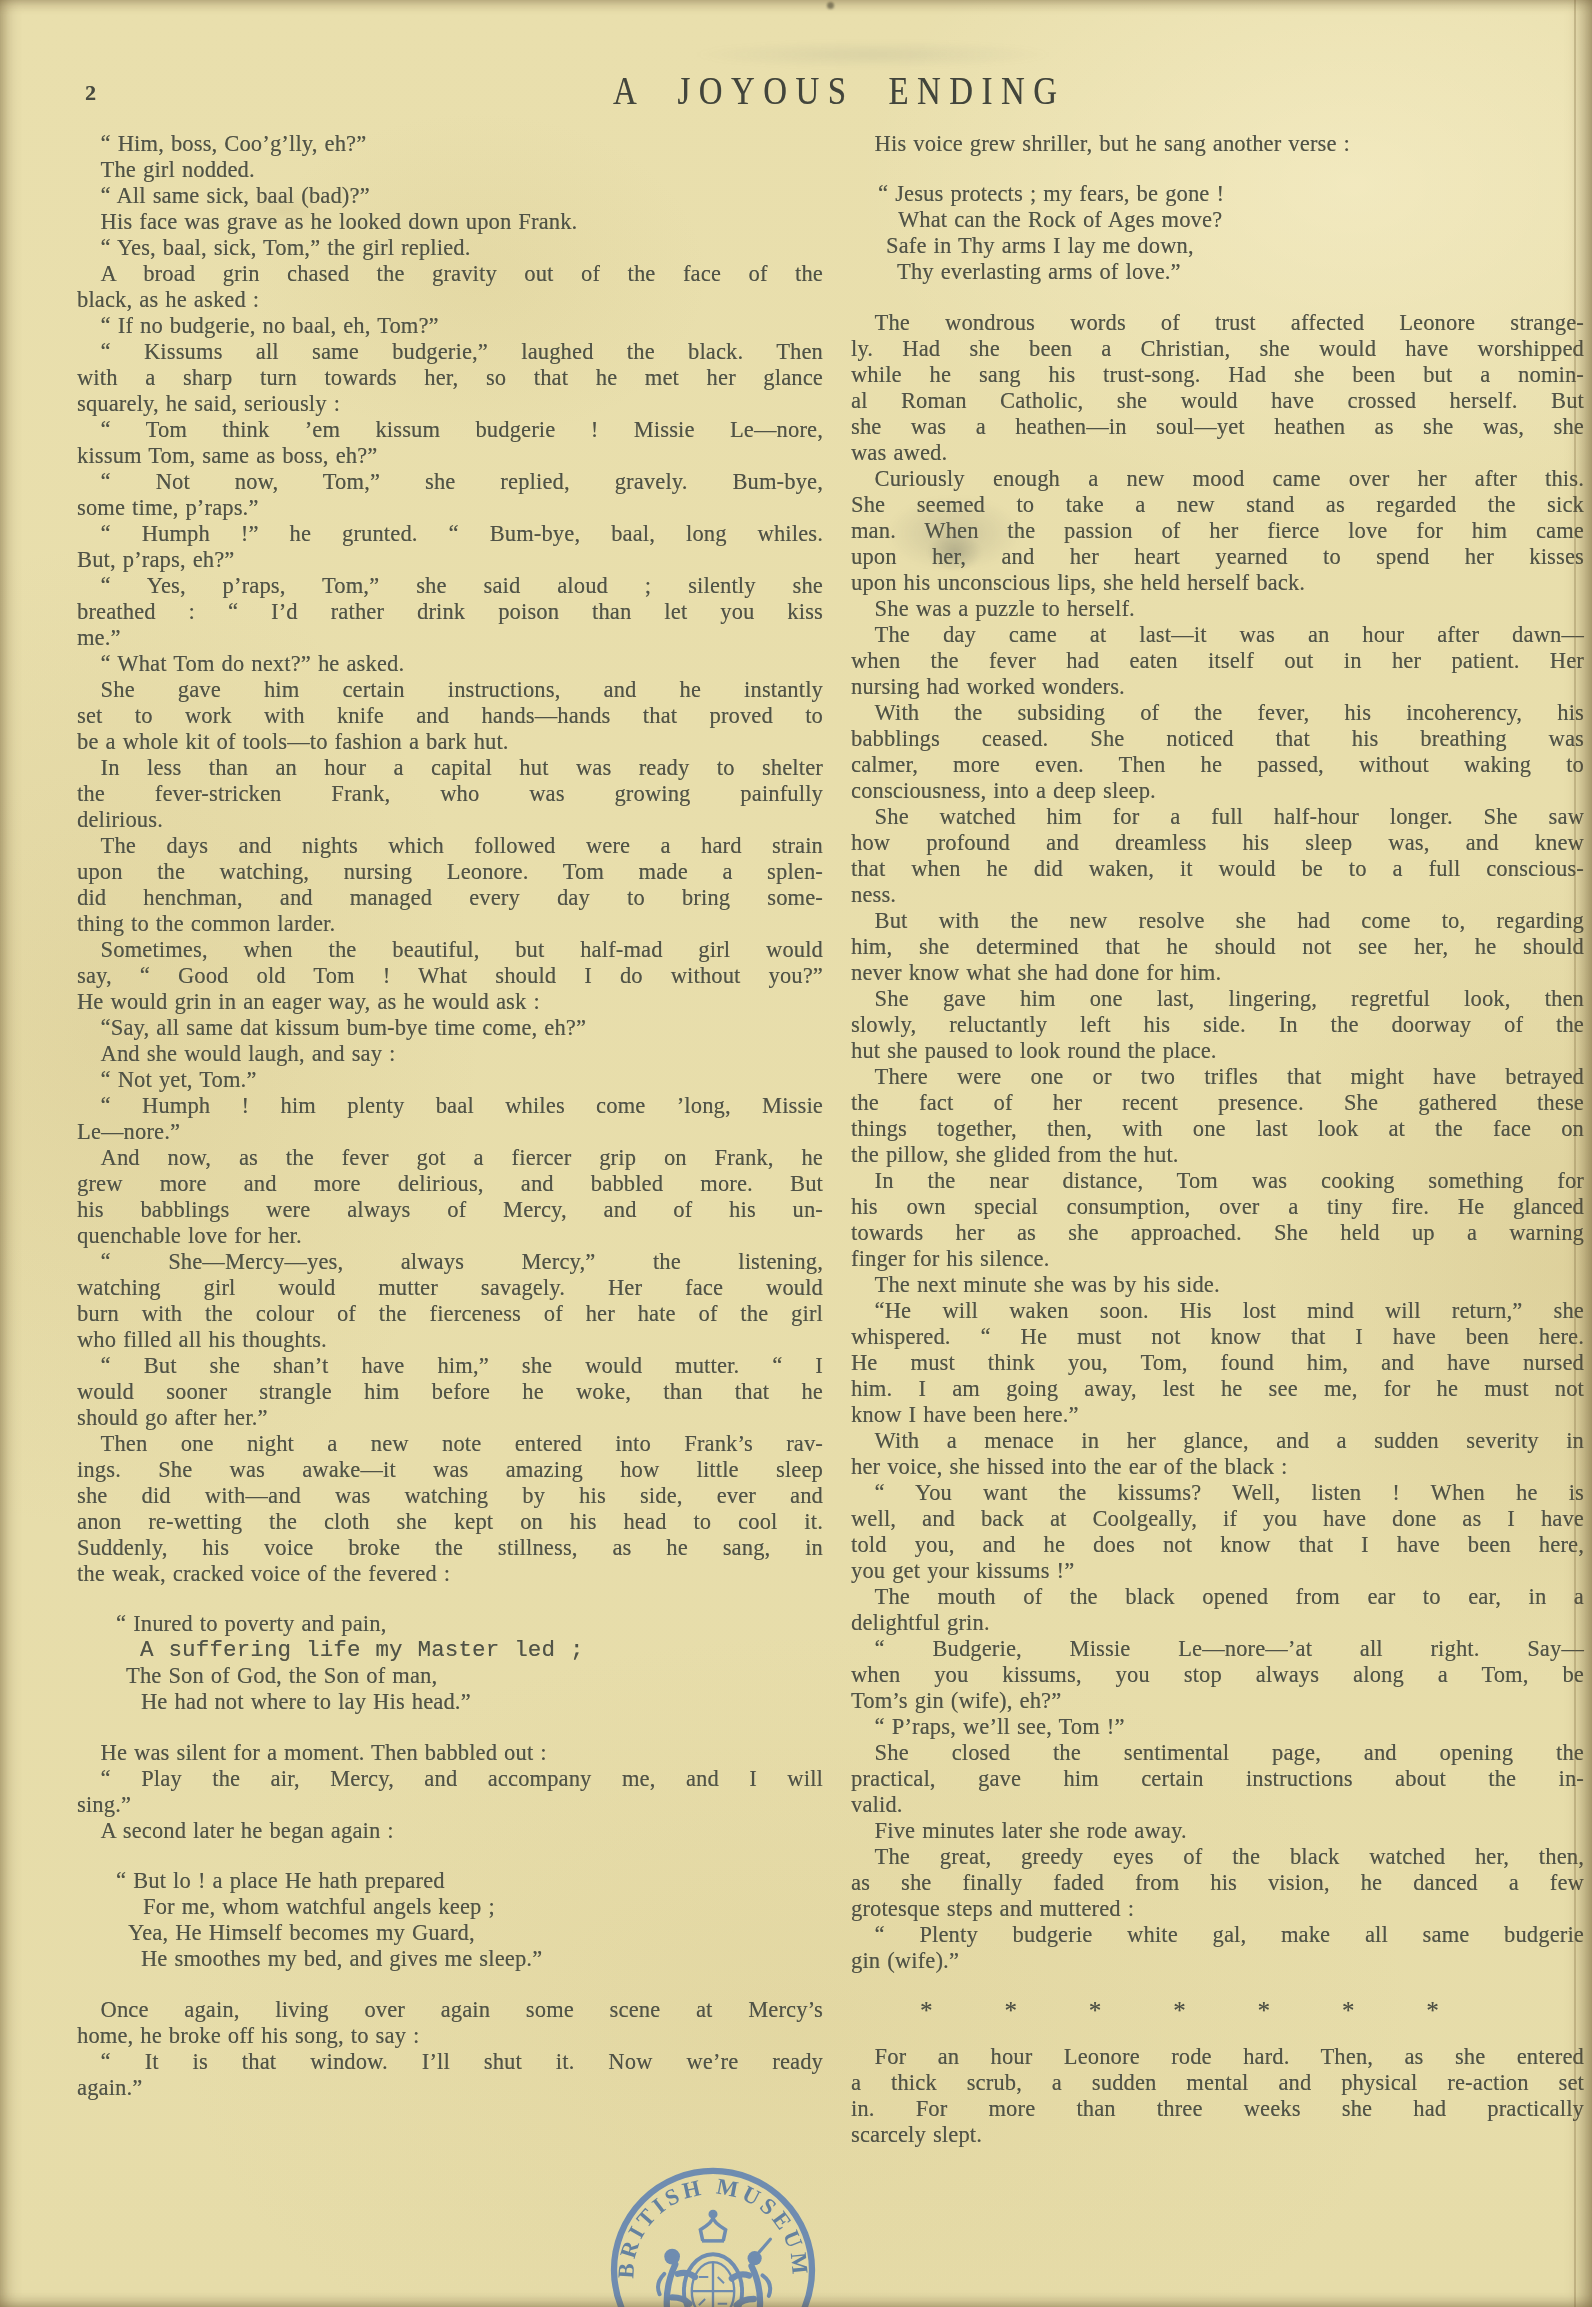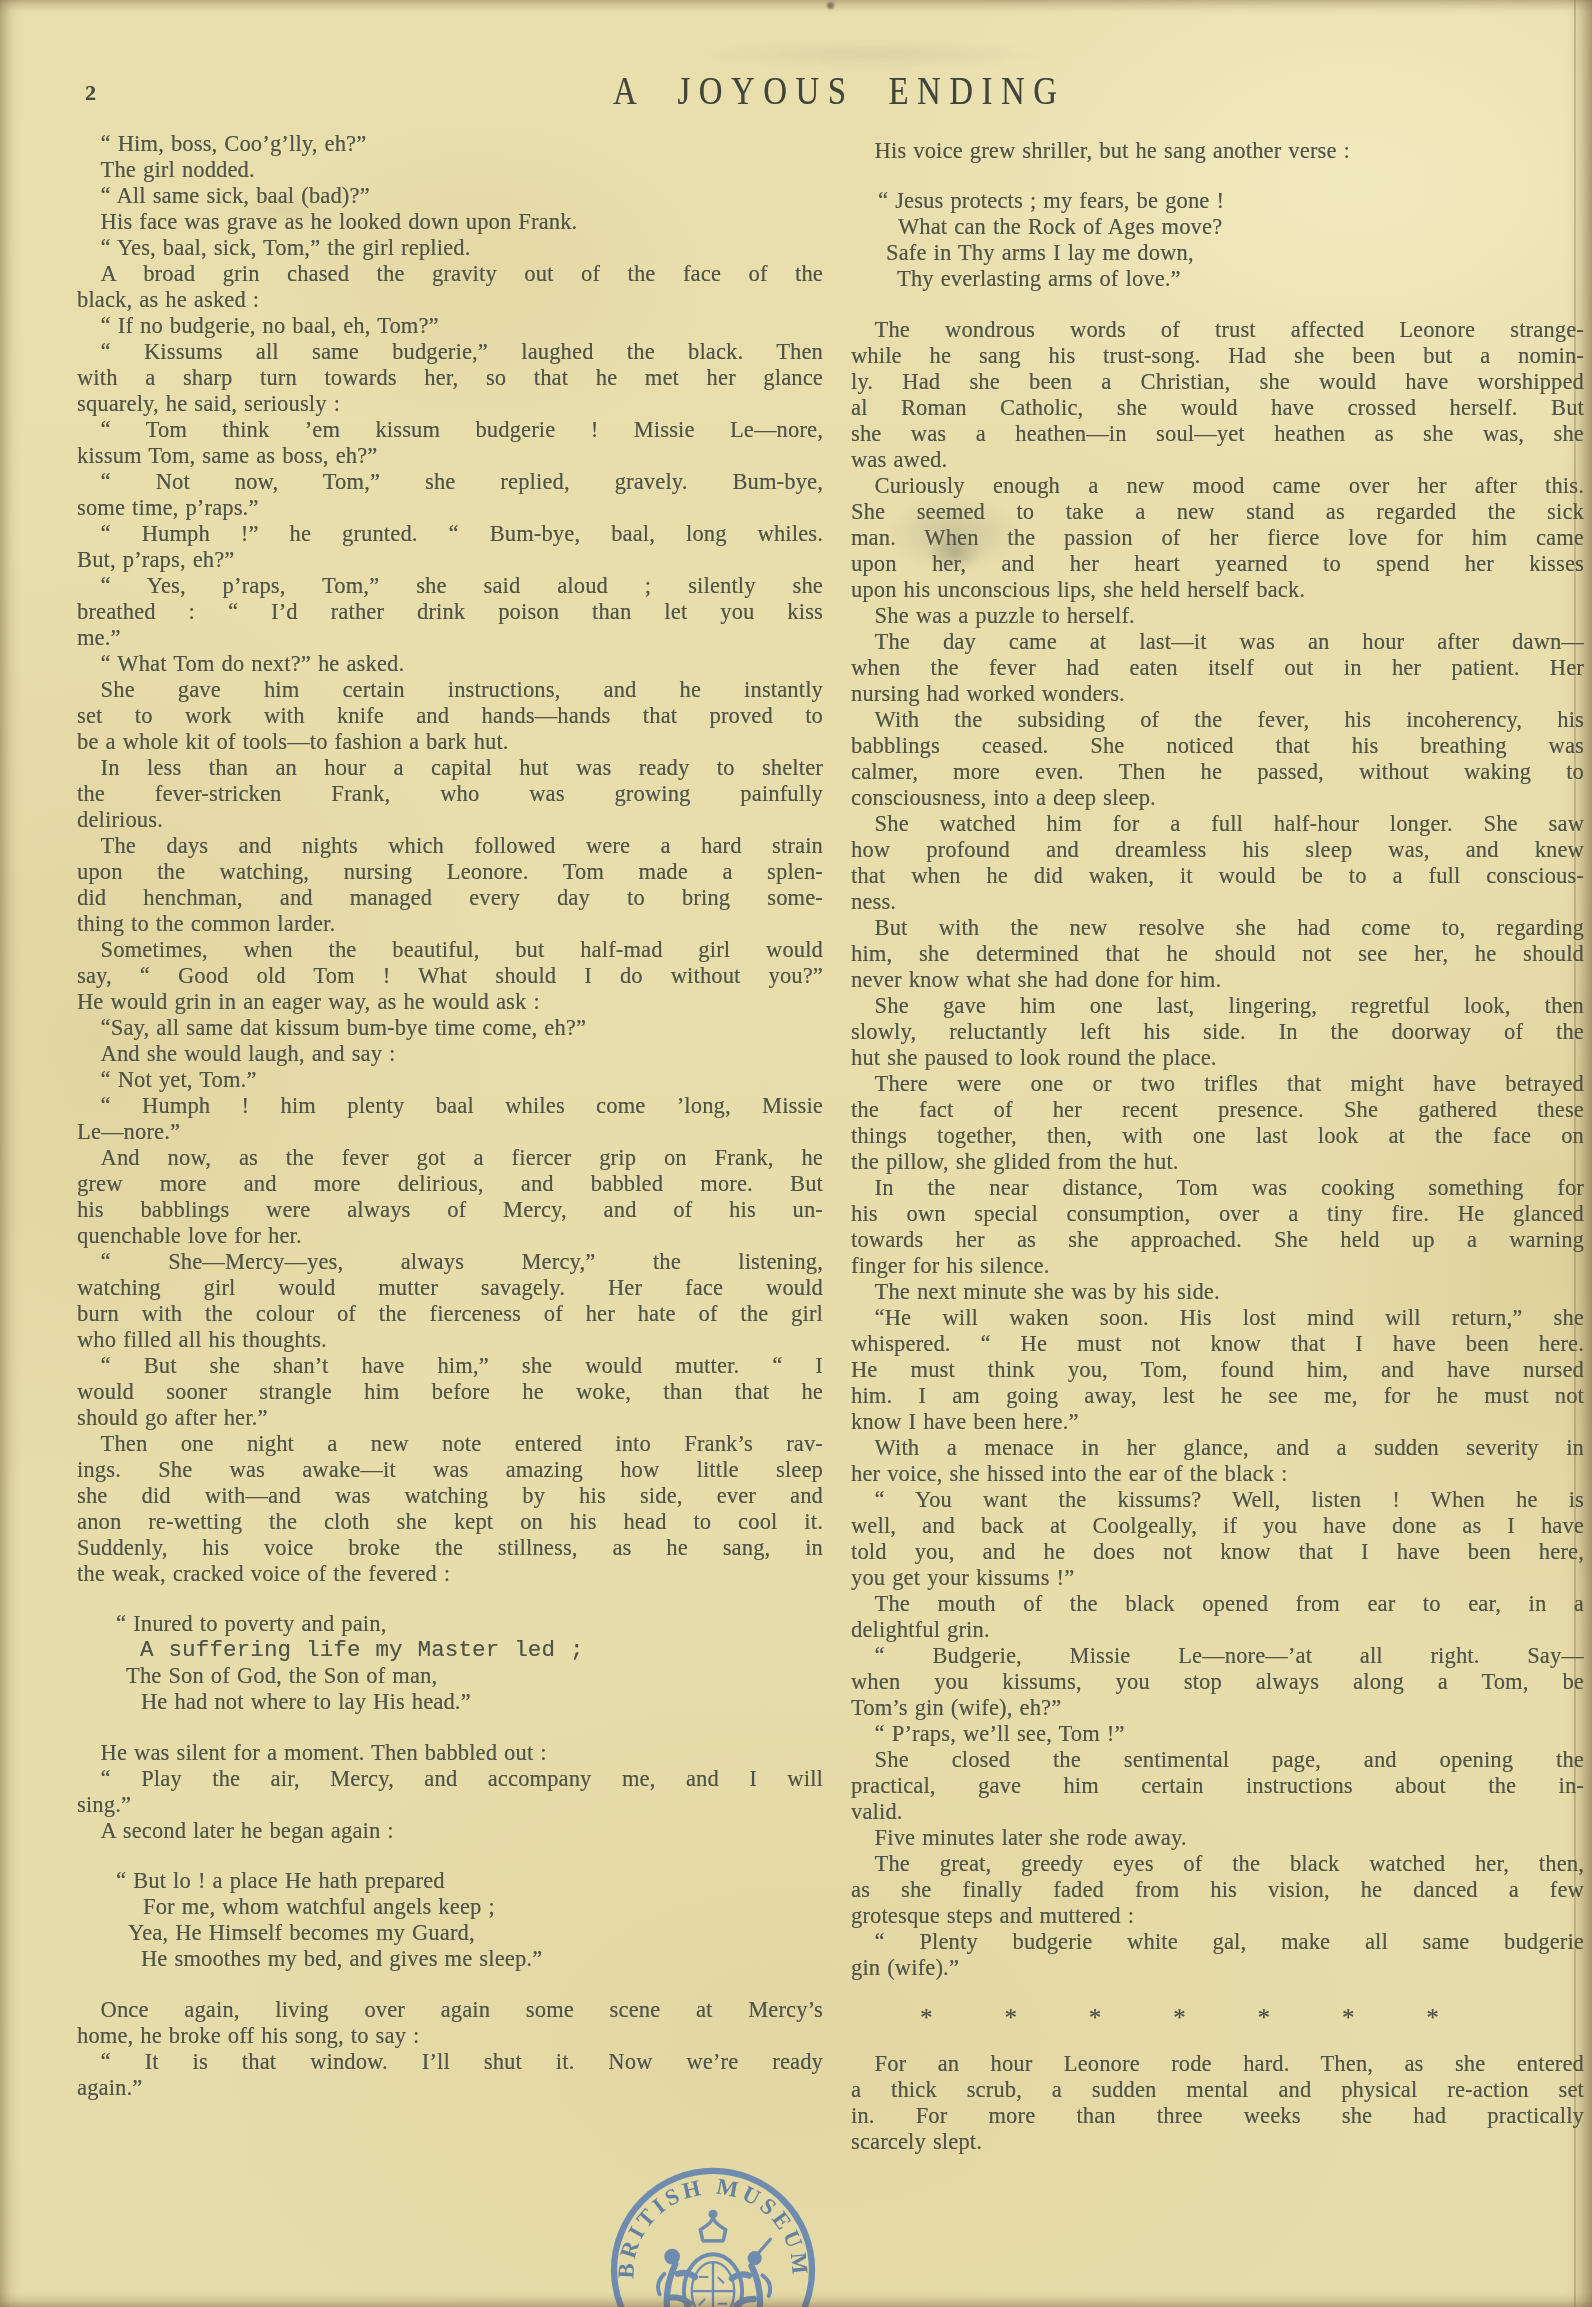--- a/index.html
+++ b/index.html
@@ -39,21 +39,21 @@
     text-shadow:0.3px 0.4px 0.6px rgba(55,58,46,.45);
   }
   .title .tspan{display:inline-block;transform:scaleX(.84);letter-spacing:10.2px;word-spacing:20.5px;}
   .col{
     position:absolute;top:131px;
     font-size:22.4px;line-height:26px;
     text-shadow:0.2px 0.3px 0.4px rgba(62,64,52,.5);
     letter-spacing:0.2px;word-spacing:1.2px;
   }
   .col-left{left:77px;width:746px;}
-  .col-right{left:851px;width:733px;margin-top:7px;}
+  .col-right{left:851px;width:733px;}
   .ln{text-align:justify;text-align-last:justify;white-space:normal;}
   .ln.first{padding-left:23.6px;}
   .ln.last{text-align-last:left;}
   .verse{margin:24.4px 0;}
   .vln{text-align:left;}
   .stars{display:flex;justify-content:space-between;width:519px;margin:23.6px 0 19px 69px;font-size:25px;color:#4d5045;}
   .stars span{line-height:28px;}
   .smudge{position:absolute;border-radius:50%;pointer-events:none;z-index:5;}
   .sm1{left:887px;top:496px;width:134px;height:75px;background:radial-gradient(closest-side,rgba(95,98,88,.20),transparent);filter:blur(2.4px);}
   .sm2{left:927px;top:533px;width:55px;height:38px;background:radial-gradient(closest-side,rgba(80,84,76,.28),transparent);filter:blur(1.6px);}
@@ -213,22 +213,22 @@
         <div class="ln first last">His voice grew shriller, but he sang another verse :</div>
       </div>
       <div class="verse">
         <div class="vln" style="padding-left: 27px;">“ Jesus protects ;  my fears, be gone !</div>
         <div class="vln" style="padding-left: 47px;">What can the Rock of Ages move?</div>
         <div class="vln" style="padding-left: 35px;">Safe in Thy arms I lay me down,</div>
         <div class="vln" style="padding-left: 46px;">Thy everlasting arms of love.”</div>
       </div>
       <div class="para">
         <div class="ln first">The wondrous words of trust affected Leonore strange-</div>
+        <div class="ln">ly.  Had she been a Christian, she would have worshipped</div>
         <div class="ln">while he sang his trust-song.  Had she been but a nomin-</div>
-        <div class="ln">ly.  Had she been a Christian, she would have worshipped</div>
         <div class="ln">al Roman Catholic, she would have crossed herself.  But</div>
         <div class="ln">she was a heathen—in soul—yet heathen as she was, she</div>
         <div class="ln last">was awed.</div>
       </div>
       <div class="para">
         <div class="ln first">Curiously enough a new mood came over her after this.</div>
         <div class="ln">She seemed to take a new stand as regarded the sick</div>
         <div class="ln">man.  When the passion of her fierce love for him came</div>
         <div class="ln">upon her, and her heart yearned to spend her kisses</div>
         <div class="ln last">upon his unconscious lips, she held herself back.</div>

